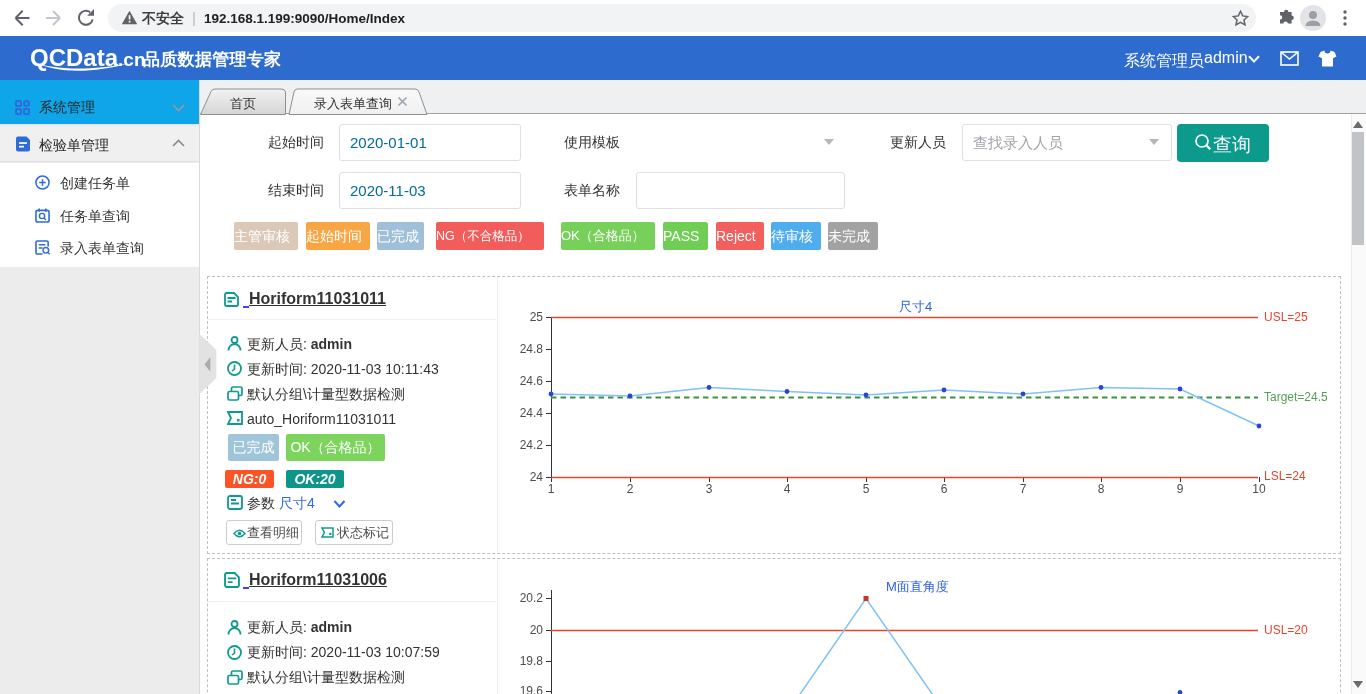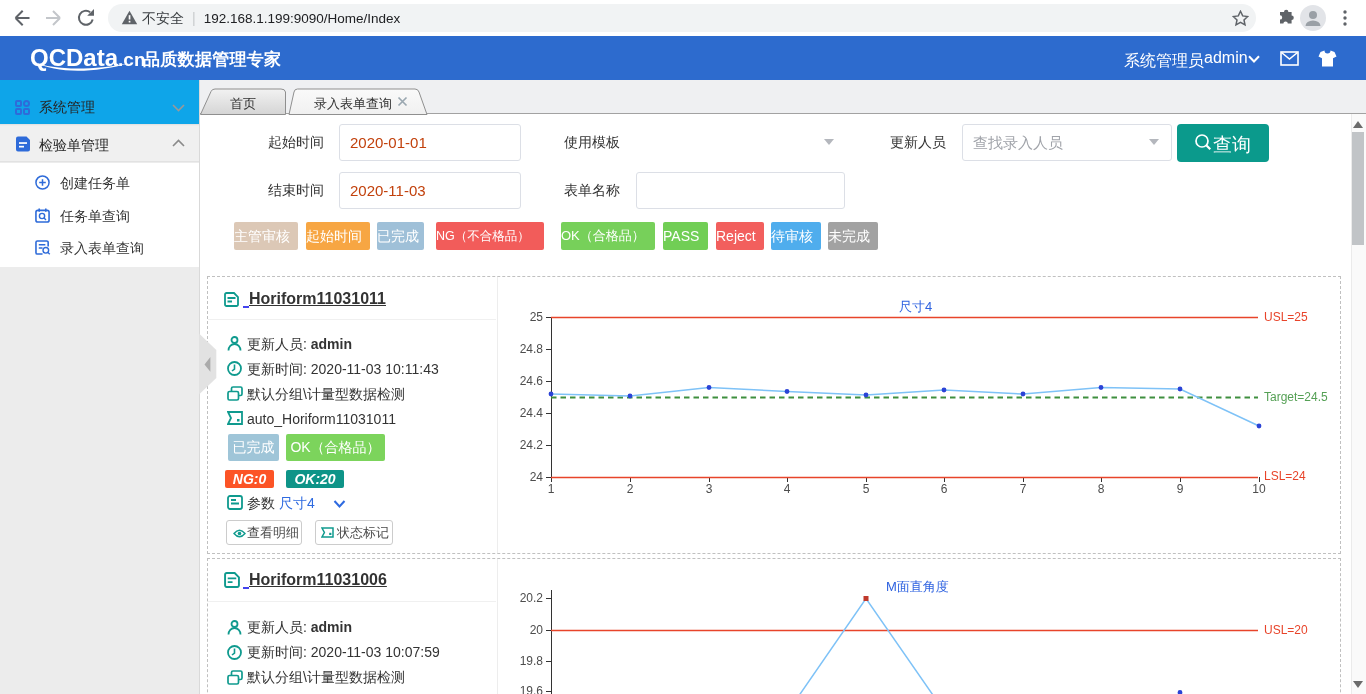--- a/index.html
+++ b/index.html
@@ -1,21 +1,21 @@
 <!DOCTYPE html>
 <html><head>
 <meta charset="utf-8">
 <style>
 * { margin:0; padding:0; box-sizing:border-box; }
 html,body { width:1366px; height:694px; overflow:hidden; font-family:"Liberation Sans",sans-serif; background:#fff; }
 .abs { position:absolute; }
 #page { position:relative; width:1366px; height:694px; overflow:hidden; }
 
 
-#chrome { position:absolute; left:0; top:0; width:1366px; height:32px; background:#fff; }
+#chrome { position:absolute; left:0; top:0; width:1366px; height:32px; background:#fff;font-weight:bold; }
 #pill { position:absolute; left:108px; top:4px; width:1148px; height:28px; background:#f1f3f4; border-radius:14px; }
 #urltext { position:absolute; left:142px; top:10px; font-size:14px; color:#3c4043; }
 #urltext .sep { color:#c8cacc; padding:0 8px; font-size:14px; }
 #urltext .url { color:#202124; font-size:13.5px; }
 
 
 #header { position:absolute; left:0; top:36px; width:1366px; height:44px; background:#2d6bce; color:#fff; }
 #logo { position:absolute; left:30px; top:8px; font-weight:bold; font-size:24px; letter-spacing:0px; }
 #logo .cn { font-size:19px; font-weight:bold;text-align:center; }
 #tagline { position:absolute; left:143px; top:12px; font-size:17px; font-weight:bold; letter-spacing:0.3px; }
@@ -26,21 +26,21 @@
 .menurow .txt { position:absolute; left:39px; font-size:14px; color:#262626; }
 .submenu { position:absolute; left:0; top:163px; width:199px; height:104px; background:#fff; }
 .subitem { position:absolute; left:60px; font-size:14px; color:#333; }
 
 
 #tabbar { position:absolute; left:200px; top:80px; width:1166px; height:34px; background:#eff0f2; border-bottom:1px solid #a2a2a2; }
 #content { position:absolute; left:200px; top:115px; width:1151px; height:579px; background:#fff; }
 
 
 .flabel { position:absolute; font-size:14px; color:#333; text-align:right; width:120px; }
-.finput { position:absolute; height:37px; background:#fff; border:1px solid #dcdfe6; border-radius:3px; font-size:15px; color:#c2410c; line-height:35px; padding-left:10px; white-space:nowrap; }
+.finput { position:absolute; height:37px; background:#fff; border:1px solid #dcdfe6; border-radius:3px; font-size:15px; color:#0369a1; line-height:35px; padding-left:10px; white-space:nowrap; }
 .fph { color:#a0a3a9; }
 .selarrow { position:absolute; z-index:3; width:0; height:0; border-left:5.5px solid transparent; border-right:5.5px solid transparent; border-top:6.5px solid #b4b7bd; }
 #qbtn { position:absolute; left:1177px; top:124px; width:92px; height:38px; background:#0b9a8c; border-radius:4px; color:#fff; font-size:19px; }
 
 
 .badge { position:absolute; top:222px; height:28px; color:#fff; font-size:14px; line-height:28px; text-align:left; border-radius:2px; white-space:nowrap; }
 
 
 .card { position:absolute; left:207px; width:1134px; border:1px dashed #c0c0c0; background:#fff; }
 .ctitle { position:absolute; left:249px; font-size:16px; font-weight:bold; color:#333; text-decoration:underline; white-space:nowrap; }

